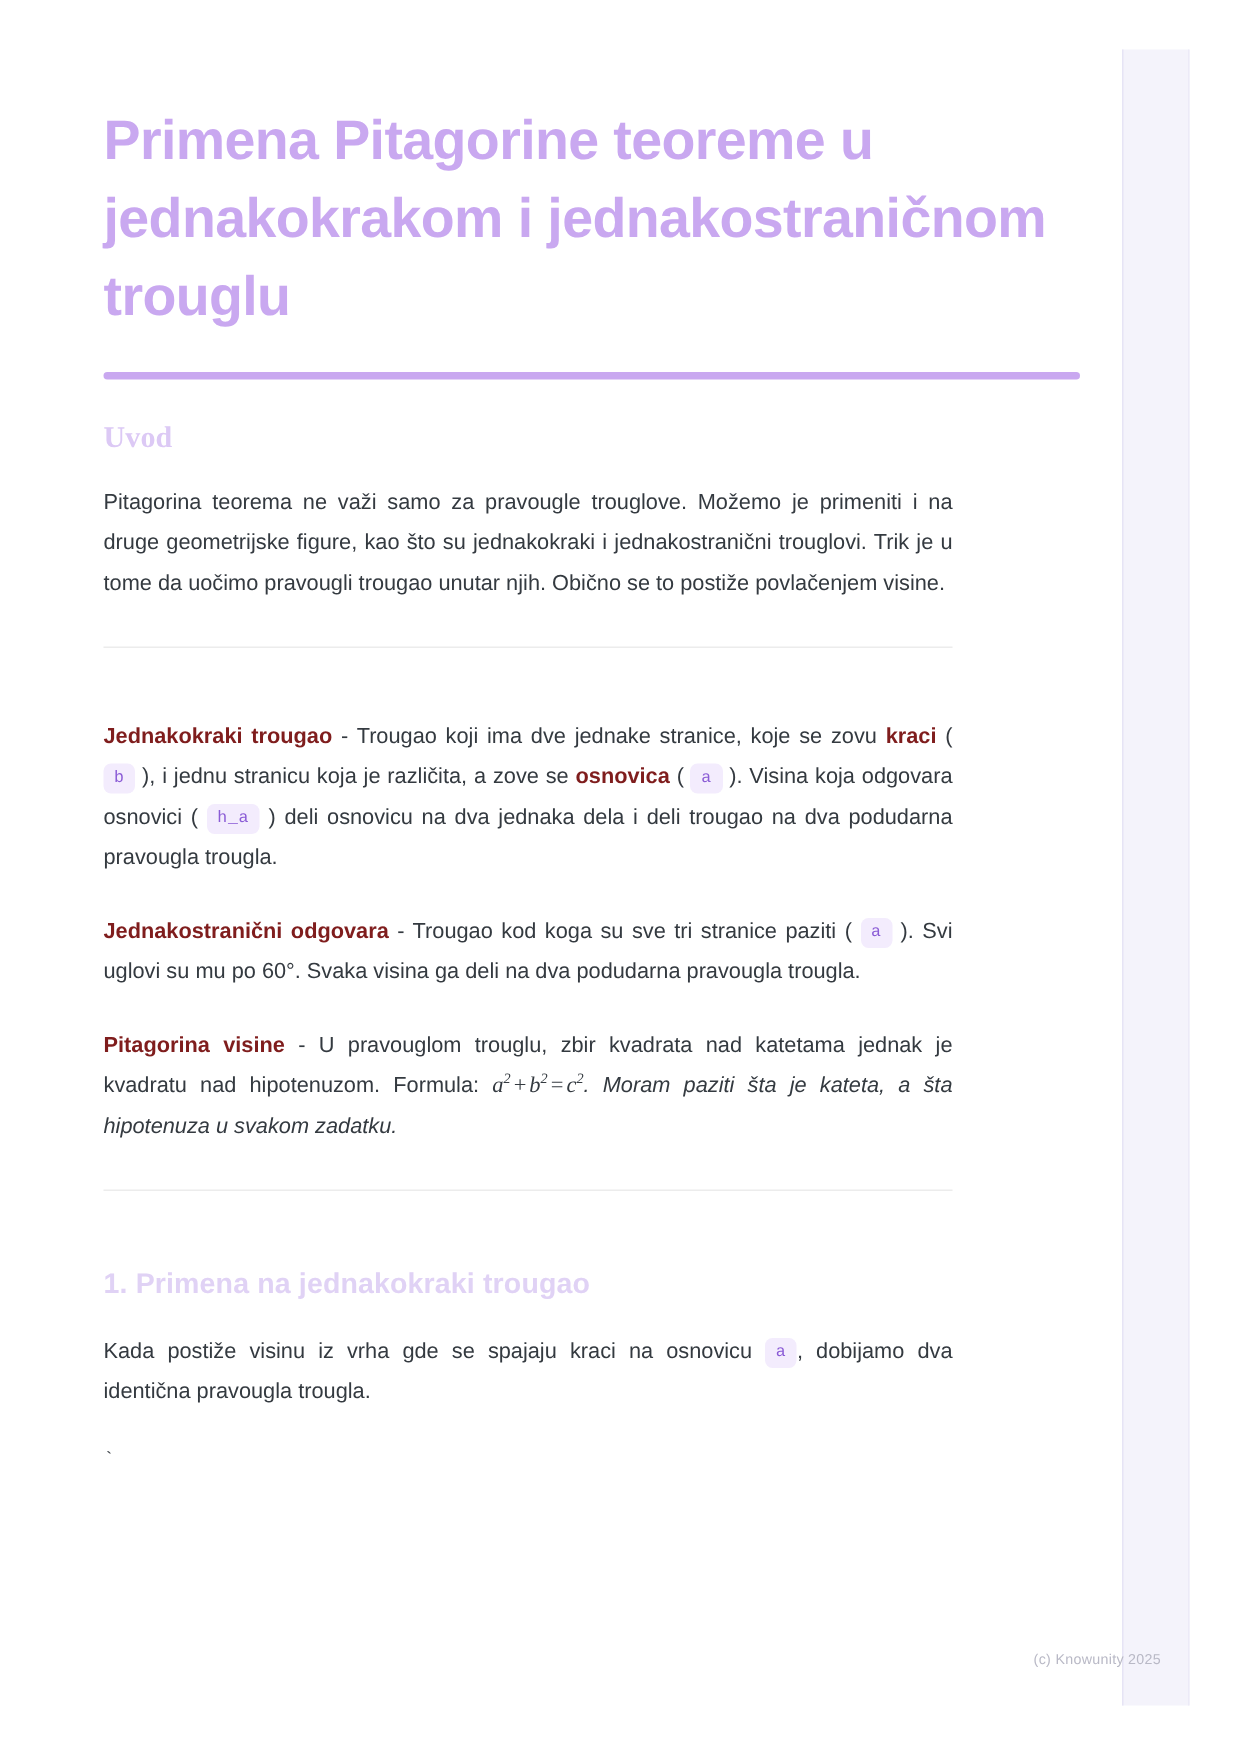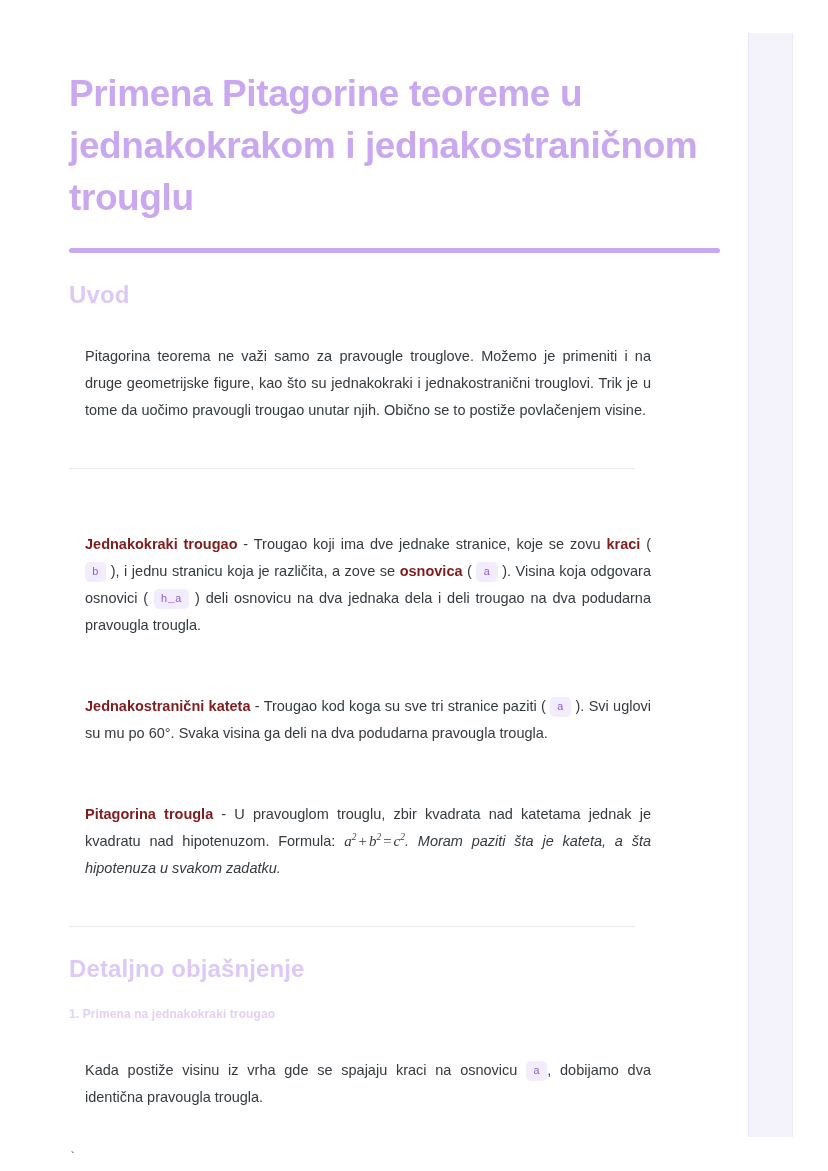--- a/index.html
+++ b/index.html
@@ -56,40 +56,41 @@
   .title-rule {
     margin-top: 24px;
     width: 651px;
     height: 5px;
     border-radius: 3px;
     background: #c9a8f0;
   }
 
   
   .h2 {
-    font-size: 24px;
+    font-size: 20px;
     font-weight: 700;
     color: #dcc9f5;
     margin: 0;
     letter-spacing: 0.1px;
+    font-family: Liberation Serif, serif;
   }
   .h3 {
-    font-size: 12px;
+    font-size: 19px;
     font-weight: 700;
     color: #e0d2f5;
     margin: 0;
     letter-spacing: 0.1px;
   }
 
   
   p.body {
     font-size: 14.5px;
     line-height: 27px;
     color: #343a40;
-    margin: 16px;
+    margin: 0;
     text-align: justify;
     text-justify: inter-word;
     width: 566px;
   }
   p.body b { font-weight: 700; color: #7f1d1d; }
   p.body i { font-style: italic; }
 
   
   code.chip {
     display: inline-block;
@@ -174,36 +175,36 @@
     <div class="sp-28"></div>
     <hr class="soft">
     <div class="sp-28"></div>
 
     <div class="sp-18"></div>
 
     <p class="body"><b>Jednakokraki trougao</b><span> - </span><span>Trougao koji ima dve jednake stranice, koje se zovu </span><b>kraci</b><span> ( </span><code class="chip">b</code><span> ), i jednu stranicu koja je različita, a zove se </span><b>osnovica</b><span> ( </span><code class="chip">a</code><span> ). Visina koja odgovara osnovici ( </span><code class="chip">h_a</code><span> ) deli osnovicu na dva jednaka dela i deli trougao na dva podudarna pravougla trougla.</span></p>
 
     <div class="sp-22"></div>
 
-    <p class="body"><b>Jednakostranični kateta</b><span> - </span><span>Trougao kod koga su sve tri stranice paziti ( </span><code class="chip">a</code><span> ). Svi uglovi su mu po 60°. Svaka visina ga deli na dva podudarna pravougla trougla.</span></p>
+    <p class="body"><b>Jednakostranični odgovara</b><span> - </span><span>Trougao kod koga su sve tri stranice paziti ( </span><code class="chip">a</code><span> ). Svi uglovi su mu po 60°. Svaka visina ga deli na dva podudarna pravougla trougla.</span></p>
 
     <div class="sp-22"></div>
 
-    <p class="body"><b>Pitagorina trougla</b><span> - </span><span>U pravouglom trouglu, zbir kvadrata nad katetama jednak je kvadratu nad hipotenuzom. Formula: </span><span class="math"><span>a</span><sup>2</sup><span class="op">+</span><span>b</span><sup>2</sup><span class="op">=</span><span>c</span><sup>2</sup></span><i>. Moram paziti šta je kateta, a šta hipotenuza u svakom zadatku.</i></p>
+    <p class="body"><b>Pitagorina visine</b><span> - </span><span>U pravouglom trouglu, zbir kvadrata nad katetama jednak je kvadratu nad hipotenuzom. Formula: </span><span class="math"><span>a</span><sup>2</sup><span class="op">+</span><span>b</span><sup>2</sup><span class="op">=</span><span>c</span><sup>2</sup></span><i>. Moram paziti šta je kateta, a šta hipotenuza u svakom zadatku.</i></p>
 
     <div class="sp-28"></div>
     <hr class="soft">
     <div class="sp-28"></div>
 
-    <h2 class="h2">Detaljno objašnjenje</h2>
     <div class="sp-24"></div>
     <h3 class="h3">1. Primena na jednakokraki trougao</h3>
     <div class="sp-20"></div>
 
     <p class="body"><span>Kada postiže visinu iz vrha gde se spajaju kraci na osnovicu </span><code class="chip">a</code><span>, dobijamo dva identična pravougla trougla.</span></p>
 
     <div class="sp-24"></div>
     <div class="tick">`</div>
 
   </div>
 
+  <div class="footer">(c) Knowunity 2025</div>
 
 </div>
 
 </body></html>

